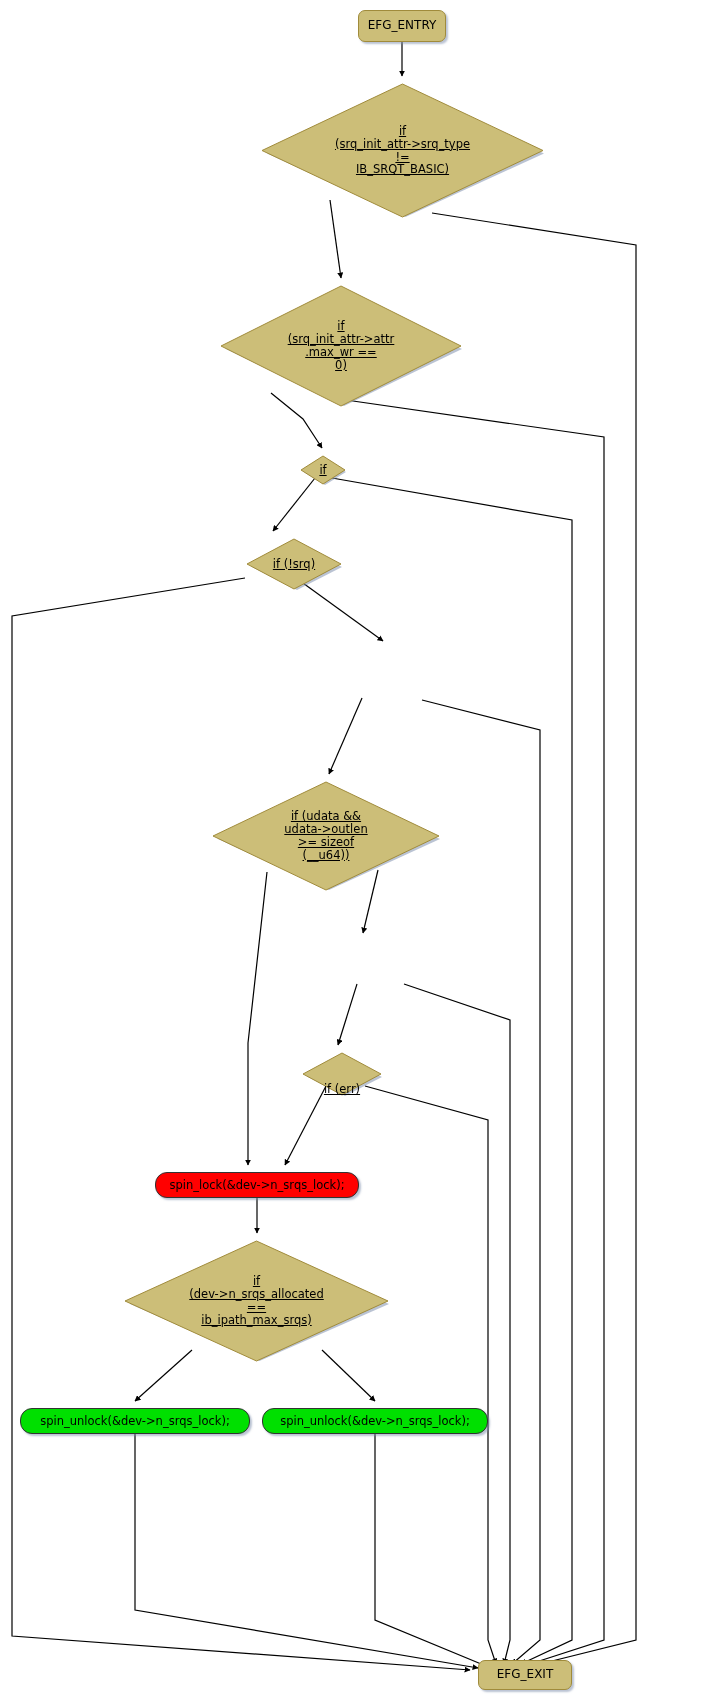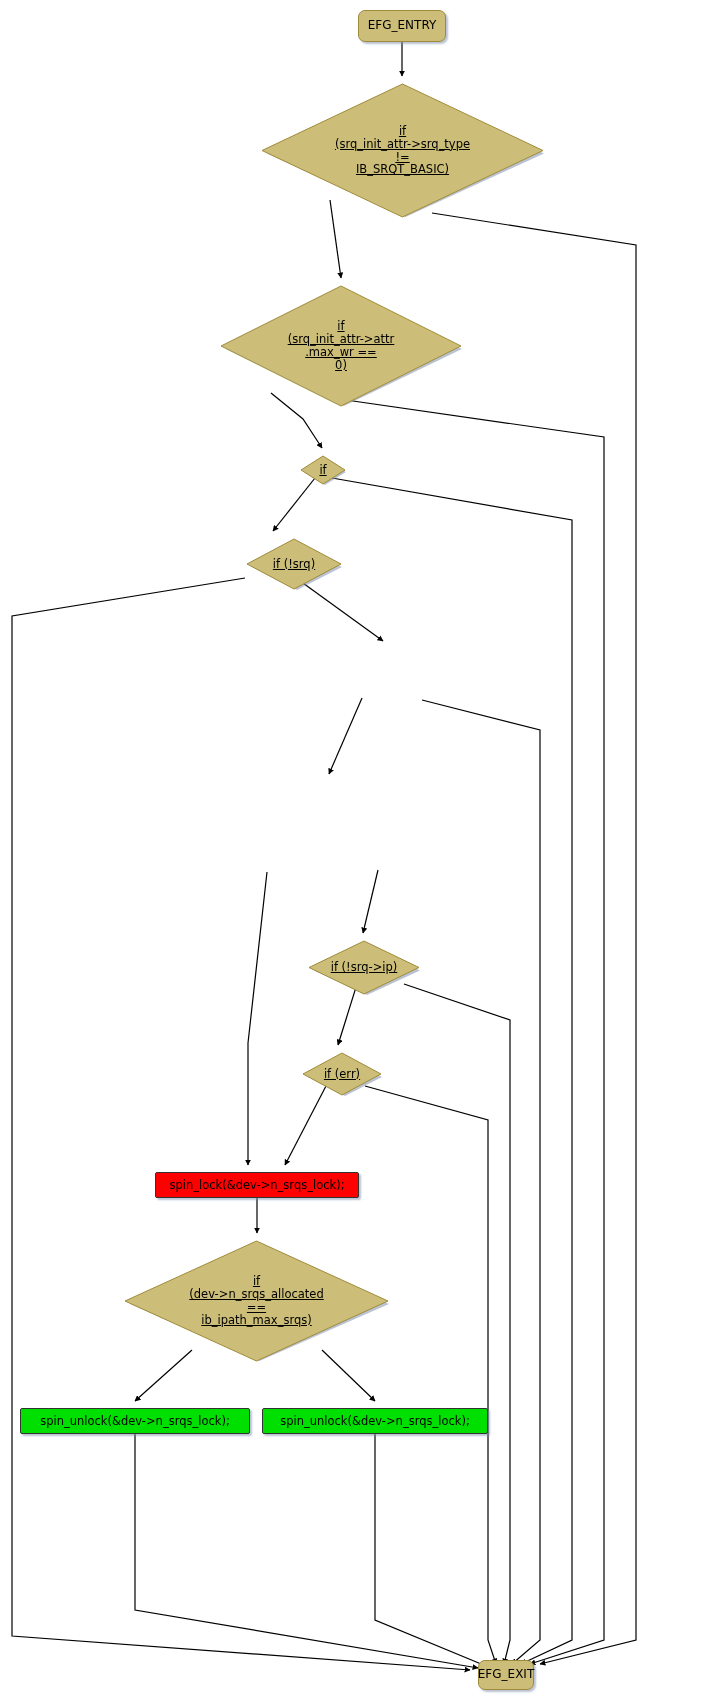--- a/index.html
+++ b/index.html
@@ -40,21 +40,21 @@
   .term {
     background: #CCBE78;
     border: 1px solid #A08B3B;
     border-radius: 7px;
     box-shadow: 2px 2px 2px rgba(130,145,175,0.55);
     font-size: 12px;
   }
   
   .act {
     border: 1px solid #333333;
-    border-radius: 2px;
+    border-radius: 12px;
     box-shadow: 2px 2px 2px rgba(130,145,175,0.55);
     font-size: 11.5px;
   }
   .act-red {
     background: #FF0000;
     color: #000000;
   }
   .act-green {
     background: #00E000;
     color: #000000;
@@ -176,30 +176,33 @@
 
   <div class="node diamond" style="left:246px; top:538px; width:96px; height:52px;">
     <svg class="dshape" viewBox="0 0 96 52" preserveAspectRatio="none">
       <polygon points="48,3 93,26 48,49 3,26" fill="#8291AF" opacity="0.55" transform="translate(3,3)"></polygon>
       <polygon points="48,1 95,26 48,51 1,26" fill="#CCBE78" stroke="#A08B3B" stroke-width="1"></polygon>
     </svg>
     <span class="dlabel">if (!srq)</span>
   </div>
 
 
-
-  <div class="node diamond" style="left:308px; top:940px; width:112px; height:55px;">
-    <svg class="dshape" viewBox="0 0 112 55" preserveAspectRatio="none">
-      <polygon points="56,3 109,27.5 56,52 3,27.5" fill="#8291AF" opacity="0.55" transform="translate(3,3)"></polygon>
-      <polygon points="56,1 111,27.5 56,54 1,27.5" fill="#CCBE78" stroke="#A08B3B" stroke-width="1"></polygon>
-    </svg>
-    <span class="dlabel">if (!srq-&gt;ip)</span>
-  </div>
-
-  <div class="node diamond" style="left:302px; top:1052px; width:80px; height:44px;">
+  <div class="node diamond" style="left:212px; top:781px; width:228px; height:110px;">
+    <svg class="dshape" viewBox="0 0 228 110" preserveAspectRatio="none">
+      <polygon points="114,4 225,55 114,106 3,55" fill="#8291AF" opacity="0.55" transform="translate(3,3)"></polygon>
+      <polygon points="114,1 227,55 114,109 1,55" fill="#CCBE78" stroke="#A08B3B" stroke-width="1"></polygon>
+    </svg>
+    <span class="dlabel">if (udata &amp;&amp;
+udata-&gt;outlen
+&gt;= sizeof
+(__u64))</span>
+  </div>
+
+
+  <div class="node diamond" style="left:302px; top:1052px; width:80px; height:44px;align-items:flex-end;">
     <svg class="dshape" viewBox="0 0 80 44" preserveAspectRatio="none">
       <polygon points="40,3 77,22 40,41 3,22" fill="#8291AF" opacity="0.55" transform="translate(3,3)"></polygon>
       <polygon points="40,1 79,22 40,43 1,22" fill="#CCBE78" stroke="#A08B3B" stroke-width="1"></polygon>
     </svg>
     <span class="dlabel">if (err)</span>
   </div>
 
   <div class="node act act-red" style="left:155px; top:1172px; width:204px; height:26px;">
     <span>spin_lock(&amp;dev-&gt;n_srqs_lock);</span>
   </div>
@@ -216,17 +219,17 @@
   </div>
 
   <div class="node act act-green" style="left:20px; top:1408px; width:230px; height:26px;">
     <span>spin_unlock(&amp;dev-&gt;n_srqs_lock);</span>
   </div>
 
   <div class="node act act-green" style="left:262px; top:1408px; width:226px; height:26px;">
     <span>spin_unlock(&amp;dev-&gt;n_srqs_lock);</span>
   </div>
 
-  <div class="node term" style="left:478px; top:1660px; width:56px; height:30px;">
+  <div class="node term" style="left:478px; top:1660px; width:94px; height:30px;">
     <span>EFG_EXIT</span>
   </div>
 
 </div>
 
 </body></html>

